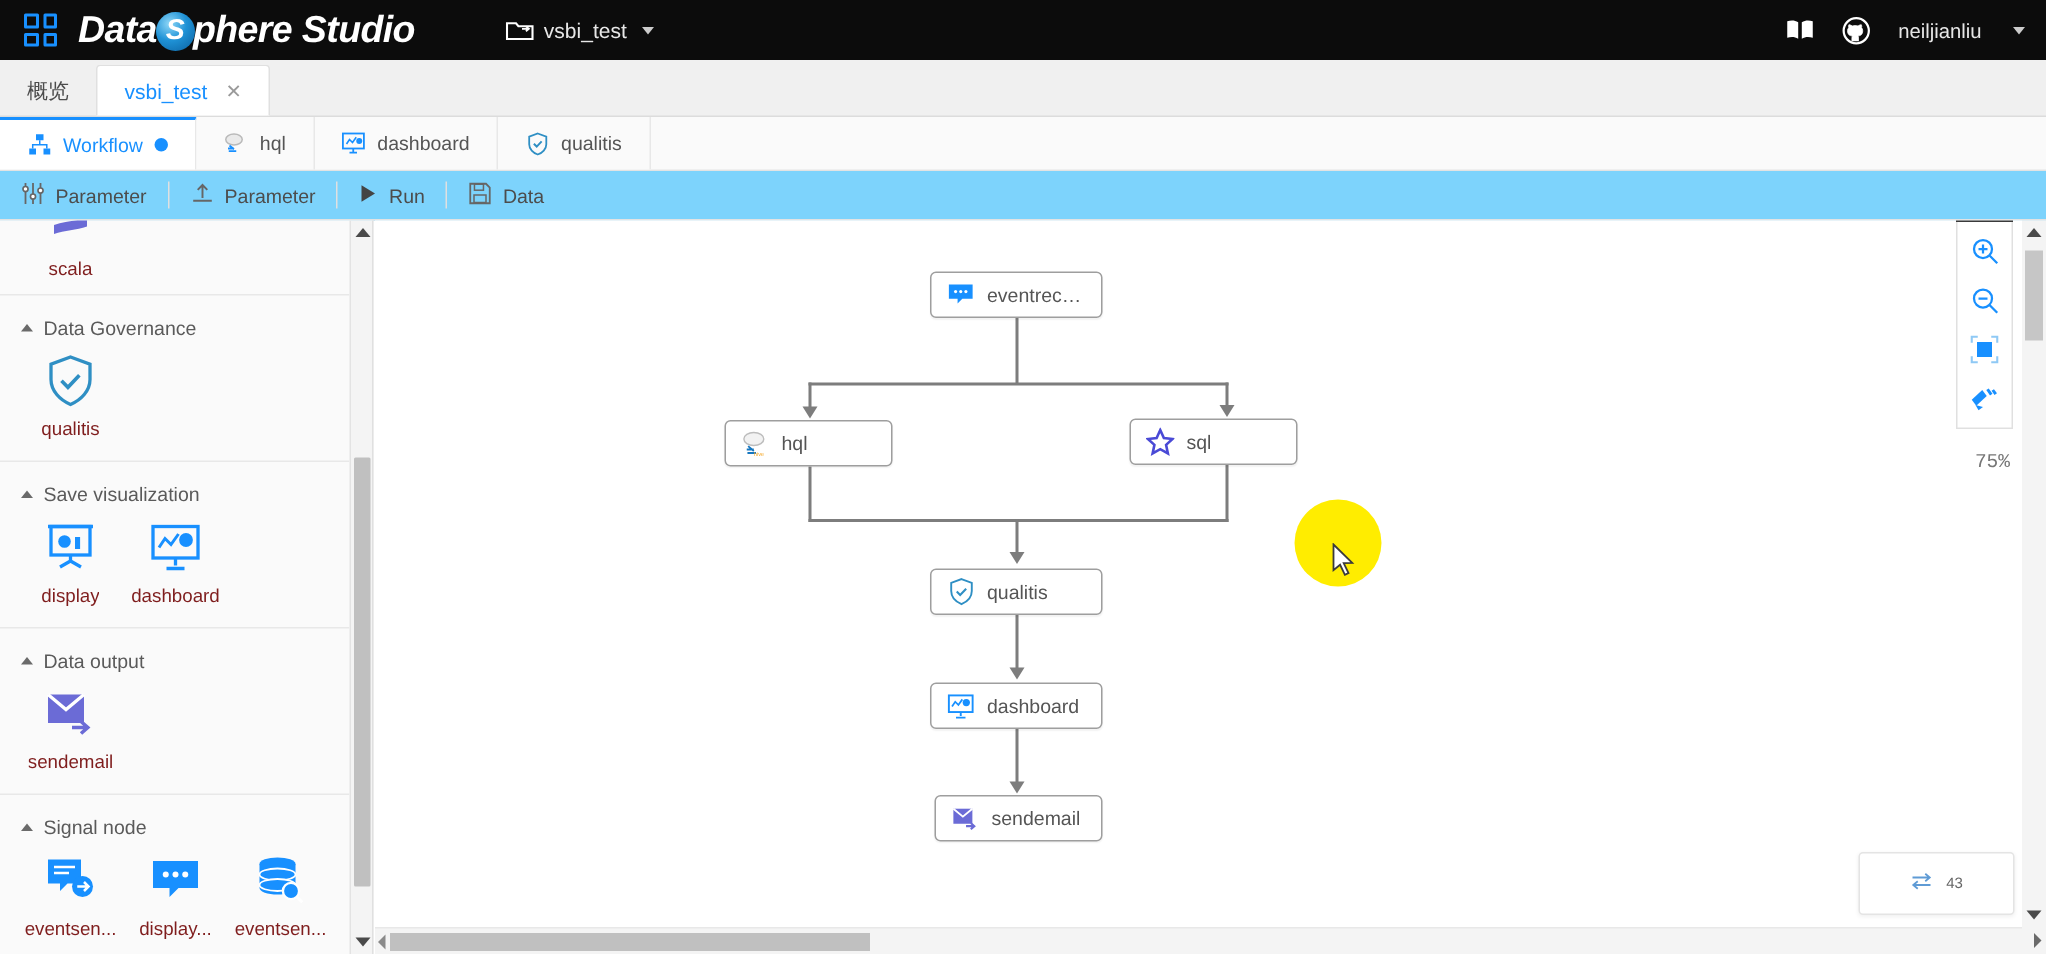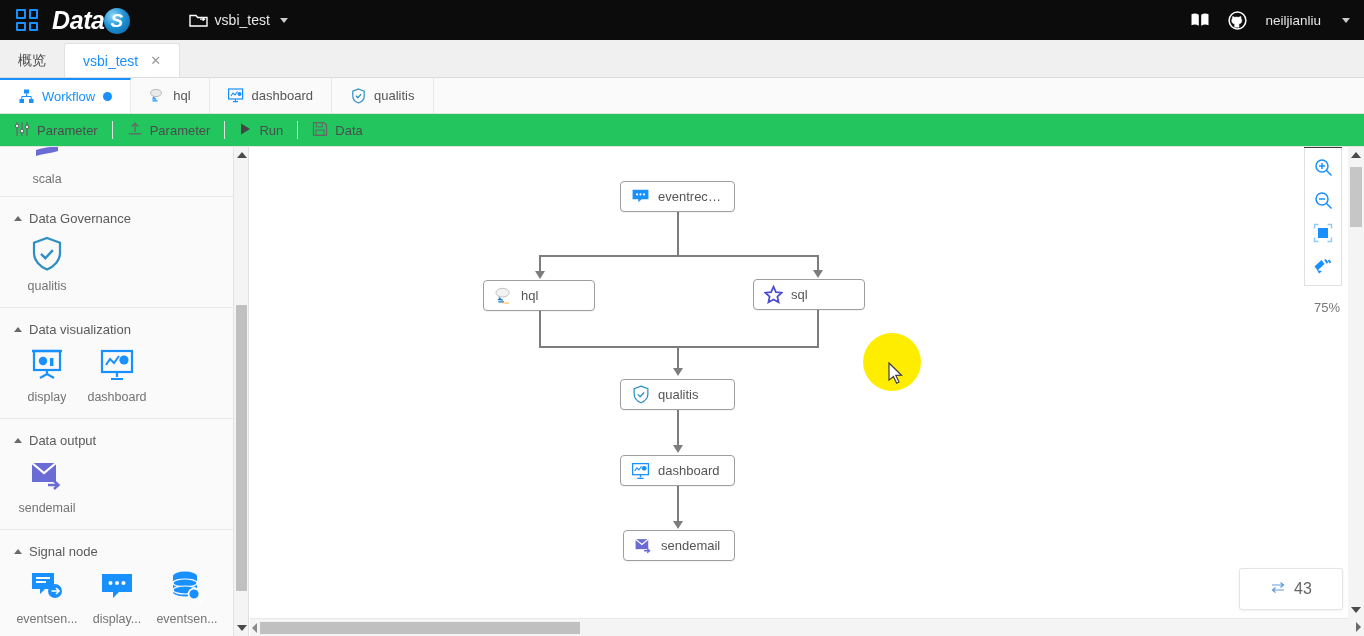--- a/index.html
+++ b/index.html
@@ -68,40 +68,40 @@
     border-right:1px solid #e8e8e8; font-size:13px; color:#555; cursor:pointer;
     background:#fafafa;
   }
   .ntab.active { background:#fff; color:#1890ff; border-top:2px solid #1890ff; }
   .ntab .dot { width:9px; height:9px; border-radius:50%; background:#1890ff; }
   .ntab .ic { width:16px; height:16px; display:flex; align-items:center; justify-content:center; }
 
   
   .toolbar {
     position:absolute; left:0; top:114px; width:1364px; height:33px;
-    background:#22c55e; border-bottom:1px solid #e3e3e3; display:flex; align-items:center;
+    background:#7dd3fc; border-bottom:1px solid #e3e3e3; display:flex; align-items:center;
   }
   .tbtn { display:flex; align-items:center; gap:7px; padding:0 14px; height:33px;
     font-size:13px; color:#4c4c4c; cursor:pointer; }
   .tsep { width:1px; height:18px; background:#e0e0e0; }
 
   
   .sidebar {
     position:absolute; left:0; top:147px; width:234px; height:489px;
     background:#fafafa; border-right:1px solid #e3e3e3; overflow:hidden;
   }
   .sb-group { border-bottom:1px solid #e8e8e8; padding:0 0 14px 0; }
   .sb-head { display:flex; align-items:center; gap:7px; padding:14px 0 10px 14px;
     font-size:13px; color:#5a5a5a; cursor:pointer; }
   .caret-u { width:0;height:0;border-left:4px solid transparent;border-right:4px solid transparent;
     border-bottom:5px solid #6a6a6a; }
   .sb-items { display:flex; flex-wrap:wrap; padding-left:12px; }
   .sb-item { width:70px; display:flex; flex-direction:column; align-items:center;
     cursor:pointer; }
-  .sb-item .lbl { margin-top:7px; font-size:12.5px; color:#737373; white-space:nowrap;
+  .sb-item .lbl { margin-top:7px; font-size:12.5px; color:#7f1d1d; white-space:nowrap;
     overflow:hidden; text-overflow:ellipsis; max-width:68px; text-align:center; }
   .sb-icon { width:36px; height:36px; display:flex; align-items:center; justify-content:center; }
 
   
   .sb-scroll { position:absolute; left:234px; top:147px; width:15px; height:489px;
     background:#f4f4f4; border-right:1px solid #e0e0e0; }
   .sb-arrow { position:absolute; left:0; width:15px; height:16px; display:flex;
     align-items:center; justify-content:center; cursor:pointer; }
   .sb-arrow.up { top:0; } .sb-arrow.down { bottom:0; }
   .tri-up { width:0;height:0;border-left:5px solid transparent;border-right:5px solid transparent;border-bottom:6px solid #4a4a4a; }
@@ -124,27 +124,27 @@
   .arrow { position:absolute; width:0; height:0;
     border-left:5px solid transparent; border-right:5px solid transparent;
     border-top:8px solid #7d7d7d; }
 
   
   .ztools { position:absolute; right:6px; top:0px; width:38px;
     background:#fff; border:1px solid #e0e0e0; display:flex; flex-direction:column;
     align-items:center; padding:8px 0; gap:11px; }
   .ztools .zbar { position:absolute; left:-1px; top:-9px; width:38px; height:9px; background:#3a3a3a; }
   .zbtn { width:22px; height:22px; display:flex; align-items:center; justify-content:center; cursor:pointer; }
-  .zlevel { position:absolute; right:8px; top:153px; font-size:13px; color:#777; }
+  .zlevel { position:absolute; right:8px; top:153px; font-size:13px; color:#777;font-family:Liberation Mono, monospace; }
 
   
   .badge { position:absolute; right:5px; bottom:8px; width:104px; height:42px;
     background:#fff; border:1px solid #e4e4e4; border-radius:3px;
     display:flex; align-items:center; justify-content:center; gap:8px;
-    font-size:16px; color:#666; box-shadow:0 1px 3px rgba(0,0,0,.06); }
+    font-size:10px; color:#666; box-shadow:0 1px 3px rgba(0,0,0,.06); }
 
   
   .clickdot { position:absolute; width:58px; height:58px; border-radius:50%;
     background:#ffed00; pointer-events:none; }
   .cursor { position:absolute; pointer-events:none; }
 
   
   .cv-vscroll { position:absolute; left:1348px; top:147px; width:16px; height:489px; background:#f4f4f4; }
   .cv-vthumb { position:absolute; left:2px; top:20px; width:12px; height:60px; background:#c6c6c6; }
   .cv-hscroll { position:absolute; left:250px; top:618px; width:1098px; height:18px;
@@ -164,20 +164,21 @@
   <div class="header">
     <div class="hdr-grid">
       <i></i>
         <i></i>
         <i></i>
         <i></i>
     </div>
     <div class="brand">
       <span>Data</span>
         <span class="sball">S</span>
+        <span>phere Studio</span>
     </div>
     <div class="proj">
       <span class="folder">
         <svg width="19" height="15" viewBox="0 0 19 15">
           <path d="M1 2.5h6l1.6 2H18v8.5H1z" fill="none" stroke="#fff" stroke-width="1.4"></path>
           <path d="M11 6.2h4.2M13.6 4.6l2 1.6-2 1.6" fill="none" stroke="#fff" stroke-width="1.2"></path>
         </svg>
       </span>
       <span>vsbi_test</span>
       <span class="caret-d"></span>
@@ -328,21 +329,21 @@
               </svg>
           </div>
           <div class="lbl">qualitis</div>
         </div>
       </div>
     </div>
 
     <div class="sb-group">
       <div class="sb-head">
         <span class="caret-u"></span>
-        <span>Data visualization</span>
+        <span>Save visualization</span>
       </div>
       <div class="sb-items">
         <div class="sb-item">
           <div class="sb-icon">
             <svg width="36" height="36" viewBox="0 0 36 36">
                 <rect x="5" y="4" width="26" height="19" fill="none" stroke="#1890ff" stroke-width="2.2"></rect>
                 <path d="M3 4h30" stroke="#1890ff" stroke-width="2.4"></path>
                 <circle cx="14" cy="14" r="4.2" fill="#1890ff"></circle>
                 <rect x="21" y="11" width="3.4" height="8" fill="#1890ff"></rect>
                 <path d="M18 23v4M11 31l7-4 7 4" fill="none" stroke="#1890ff" stroke-width="2.2"></path>

